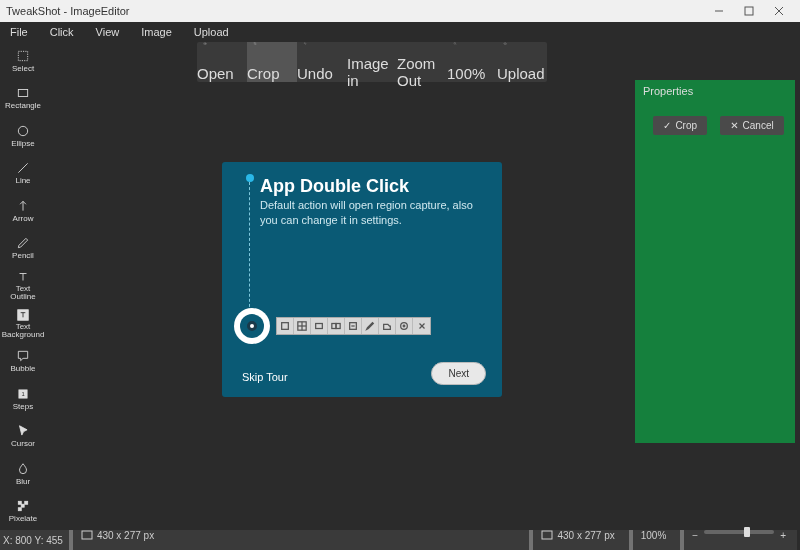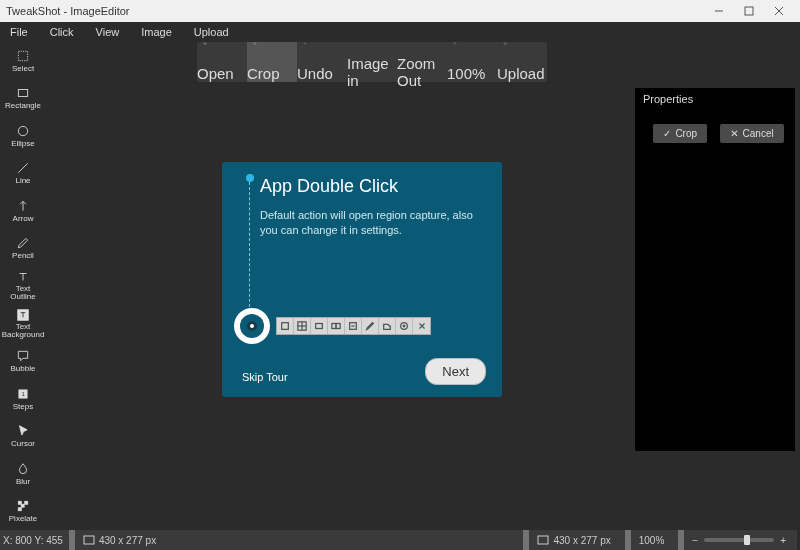--- a/index.html
+++ b/index.html
@@ -12,39 +12,39 @@
 .menubar span{cursor:default}
 .toolbar{position:absolute;left:197px;top:42px;height:40px;display:flex;background:#3a3a3a;border-radius:2px}
 .tbtn{width:50px;display:flex;flex-direction:column;justify-content:center;color:#ddd;font-size:15px;gap:20px}
 .tbtn.active{background:#555}
 .tbtn svg{width:16px;height:16px;stroke:#ddd;fill:none;stroke-width:1.5}
 .sidebar{position:absolute;left:0;top:42px;width:46px;bottom:20px;background:#2b2b2b;display:flex;flex-direction:column}
 .sbtn{height:40px;display:flex;flex-direction:column;align-items:center;justify-content:center;color:#ddd;font-size:8px;gap:1px}
 .sbtn svg{width:14px;height:14px;stroke:#ddd;fill:none;stroke-width:1.5}
 .sbtn .filled{fill:#ddd}
 .canvas{position:absolute;left:46px;top:42px;right:0;bottom:20px;background:#2b2b2b}
-.properties{position:absolute;right:5px;top:88px;width:160px;background:#000000;color:#ddd;font-size:11px;padding-bottom:300px}
+.properties{position:absolute;right:5px;top:80px;width:160px;background:#15803d;color:#ddd;font-size:11px;padding-bottom:300px}
 .properties .hdr{padding:5px 8px;font-size:11px}
 .propbtn{display:inline-flex;align-items:center;gap:4px;background:#4a4a4a;color:#ddd;font-size:10px;padding:4px 10px;border-radius:2px;margin:10px 0 0 10px}
 .propbtn span{font-size:10px}
 .tour{position:absolute;left:222px;top:162px;width:280px;height:235px;background:#0a5a75;border-radius:3px;color:#fff;padding:14px 16px 12px 38px}
 .tour .dot{position:absolute;left:24px;top:12px;width:8px;height:8px;background:#2ab8e8;border-radius:50%}
 .tour .vline{position:absolute;left:27px;top:20px;width:0;height:130px;border-left:1px dashed #7fc8dd}
-.tour h1{font-size:18px;font-weight:400;margin-bottom:11px}
+.tour h1{font-size:18px;font-weight:700;margin-bottom:1px}
 .tour p{font-size:11px;line-height:1.4;color:#cfe8ef}
 .ring{position:absolute;left:12px;top:146px;width:36px;height:36px;border-radius:50%;background:#fff;display:flex;align-items:center;justify-content:center}
 .ring2{width:24px;height:24px;border-radius:50%;background:#0a5a75;display:flex;align-items:center;justify-content:center}
 .ring3{width:10px;height:10px;border-radius:50%;background:#fff;border:3px solid #1a3a4a}
 .minitb{position:absolute;left:54px;top:155px;height:18px;background:#d8d8d8;border:1px solid #aaa;display:flex;align-items:center}
 .minitb div{width:17px;height:16px;border-right:1px solid #bbb;display:flex;align-items:center;justify-content:center}
 .minitb svg{width:10px;height:10px;stroke:#555;fill:none;stroke-width:1.5}
 .skip{position:absolute;left:20px;bottom:14px;font-size:11px;color:#fff}
-.next{position:absolute;right:16px;bottom:12px;background:#e8e8e8;color:#333;font-size:13px;padding:5px 16px;border-radius:12px;border:1px solid #bbb}
+.next{position:absolute;right:16px;bottom:12px;background:#e8e8e8;color:#333;font-size:10px;padding:5px 16px;border-radius:12px;border:1px solid #bbb}
 .status{position:absolute;left:0;right:3px;bottom:0;height:20px;background:#3a3a3a;color:#ccc;font-size:10px;display:flex;align-items:center;padding:0 3px;gap:6px}
-.status .seg{display:flex;align-items:center;gap:4px;padding:0 8px;border-left:6px solid #737373;height:100%}
+.status .seg{display:flex;gap:4px;padding:0 8px;border-left:4px solid #737373;height:100%}
 .status .flex{flex:1}
 .slider{width:70px;height:4px;background:#666;position:relative;border-radius:2px}
 .slider .thumb{position:absolute;left:40px;top:-3px;width:6px;height:10px;background:#ddd;border-radius:1px}
 </style>
 </head>
 <body>
 
 <div class="titlebar">
   <span>TweakShot - ImageEditor</span>
   <div class="spacer"></div>

